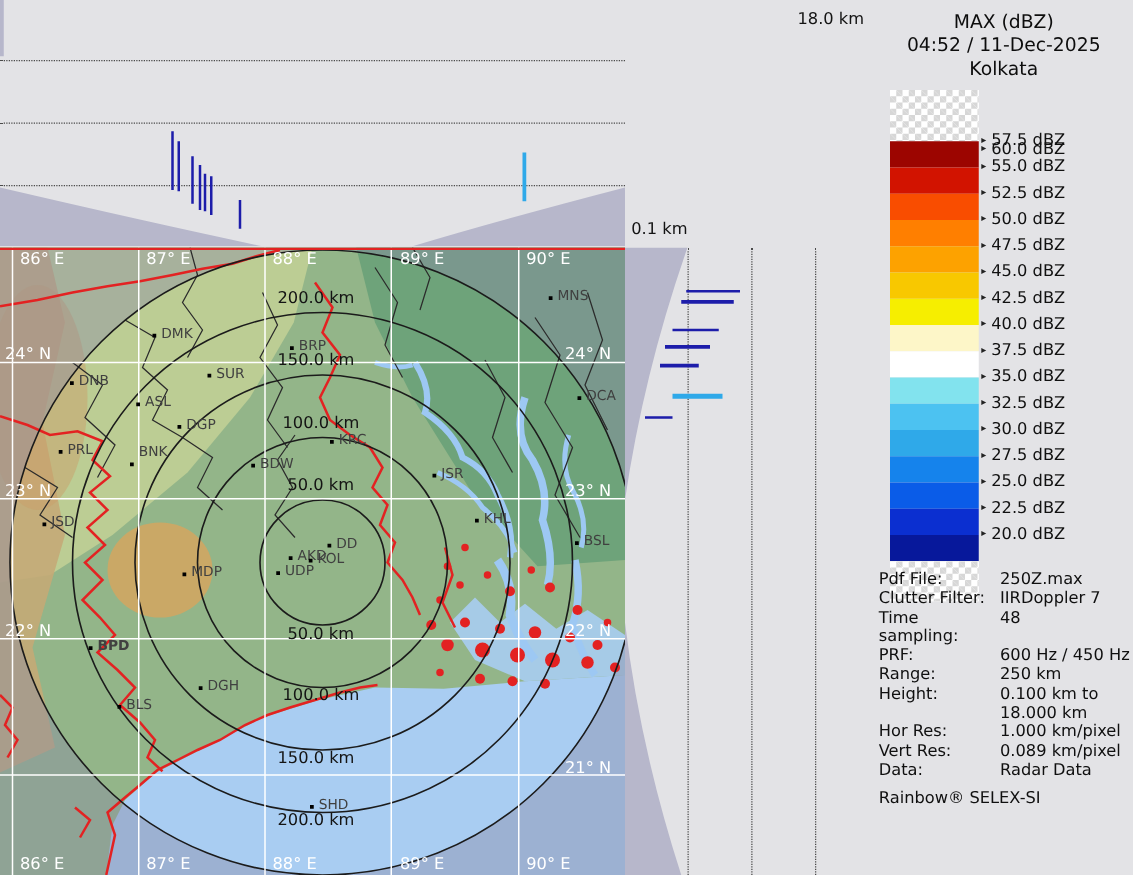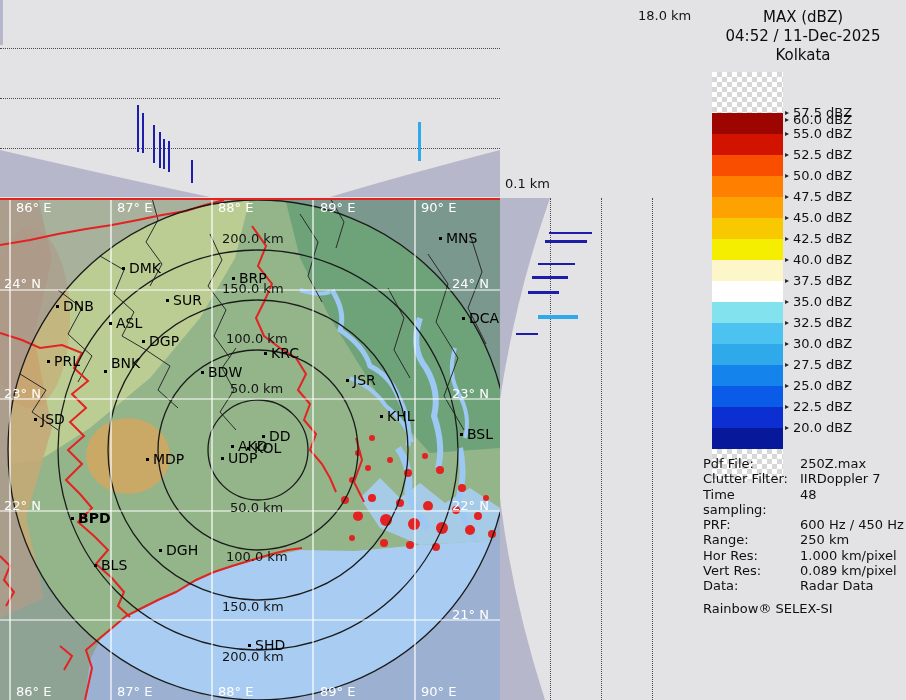--- a/index.html
+++ b/index.html
@@ -13,21 +13,21 @@
   .vgrid{position:absolute;top:0;height:502px;width:0;border-left:1px dotted #4a4a4a}
   .wedge{position:absolute;left:0;top:0;pointer-events:none}
   .bar{position:absolute}
   .axis-label{position:absolute;font-size:13px;color:#141414;white-space:nowrap}
   
   #map{left:0;top:198px;width:500px;height:538px;background:#93b589}
   #map svg{position:absolute;left:0;top:0}
   #map-overlay{position:absolute;left:0;top:0;width:500px;height:502px}
   .lon,.lat{position:absolute;color:#ffffff;font-size:13px;white-space:nowrap}
   .ringlbl{position:absolute;color:#141414;font-size:13px;white-space:nowrap}
-  .city{position:absolute;color:#000000;font-size:14px;white-space:nowrap}
+  .city{position:absolute;color:#404040;font-size:11px;white-space:nowrap}
   .dot{position:absolute;width:3px;height:3px;background:#000}
   
   #legend{left:700px;top:0;width:206px;height:700px}
   .title{position:absolute;left:0;width:206px;text-align:center;font-size:15px;color:#0d0d0d;white-space:nowrap}
   #scale{position:absolute;left:12px;top:72px;width:71px}
   .blk{width:71px}
   .checker{background-color:#fff;
     background-image:linear-gradient(45deg,#d7d7d7 25%,transparent 25%,transparent 75%,#d7d7d7 75%),
                      linear-gradient(45deg,#d7d7d7 25%,#ffffff 25%,#ffffff 75%,#d7d7d7 75%);
     background-position:0 0,5px 5px;background-size:10px 10px}
@@ -325,20 +325,25 @@
         </div>
         <div class="mrow">
           <span class="mkey">PRF:</span>
           <span class="mval">600 Hz / 450 Hz</span>
         </div>
         <div class="mrow">
           <span class="mkey">Range:</span>
           <span class="mval">250 km</span>
         </div>
         <div class="mrow">
+          <span class="mkey">Height:</span>
+          <span class="mval">0.100 km to
+18.000 km</span>
+        </div>
+        <div class="mrow">
           <span class="mkey">Hor Res:</span>
           <span class="mval">1.000 km/pixel</span>
         </div>
         <div class="mrow">
           <span class="mkey">Vert Res:</span>
           <span class="mval">0.089 km/pixel</span>
         </div>
         <div class="mrow">
           <span class="mkey">Data:</span>
           <span class="mval">Radar Data</span>

